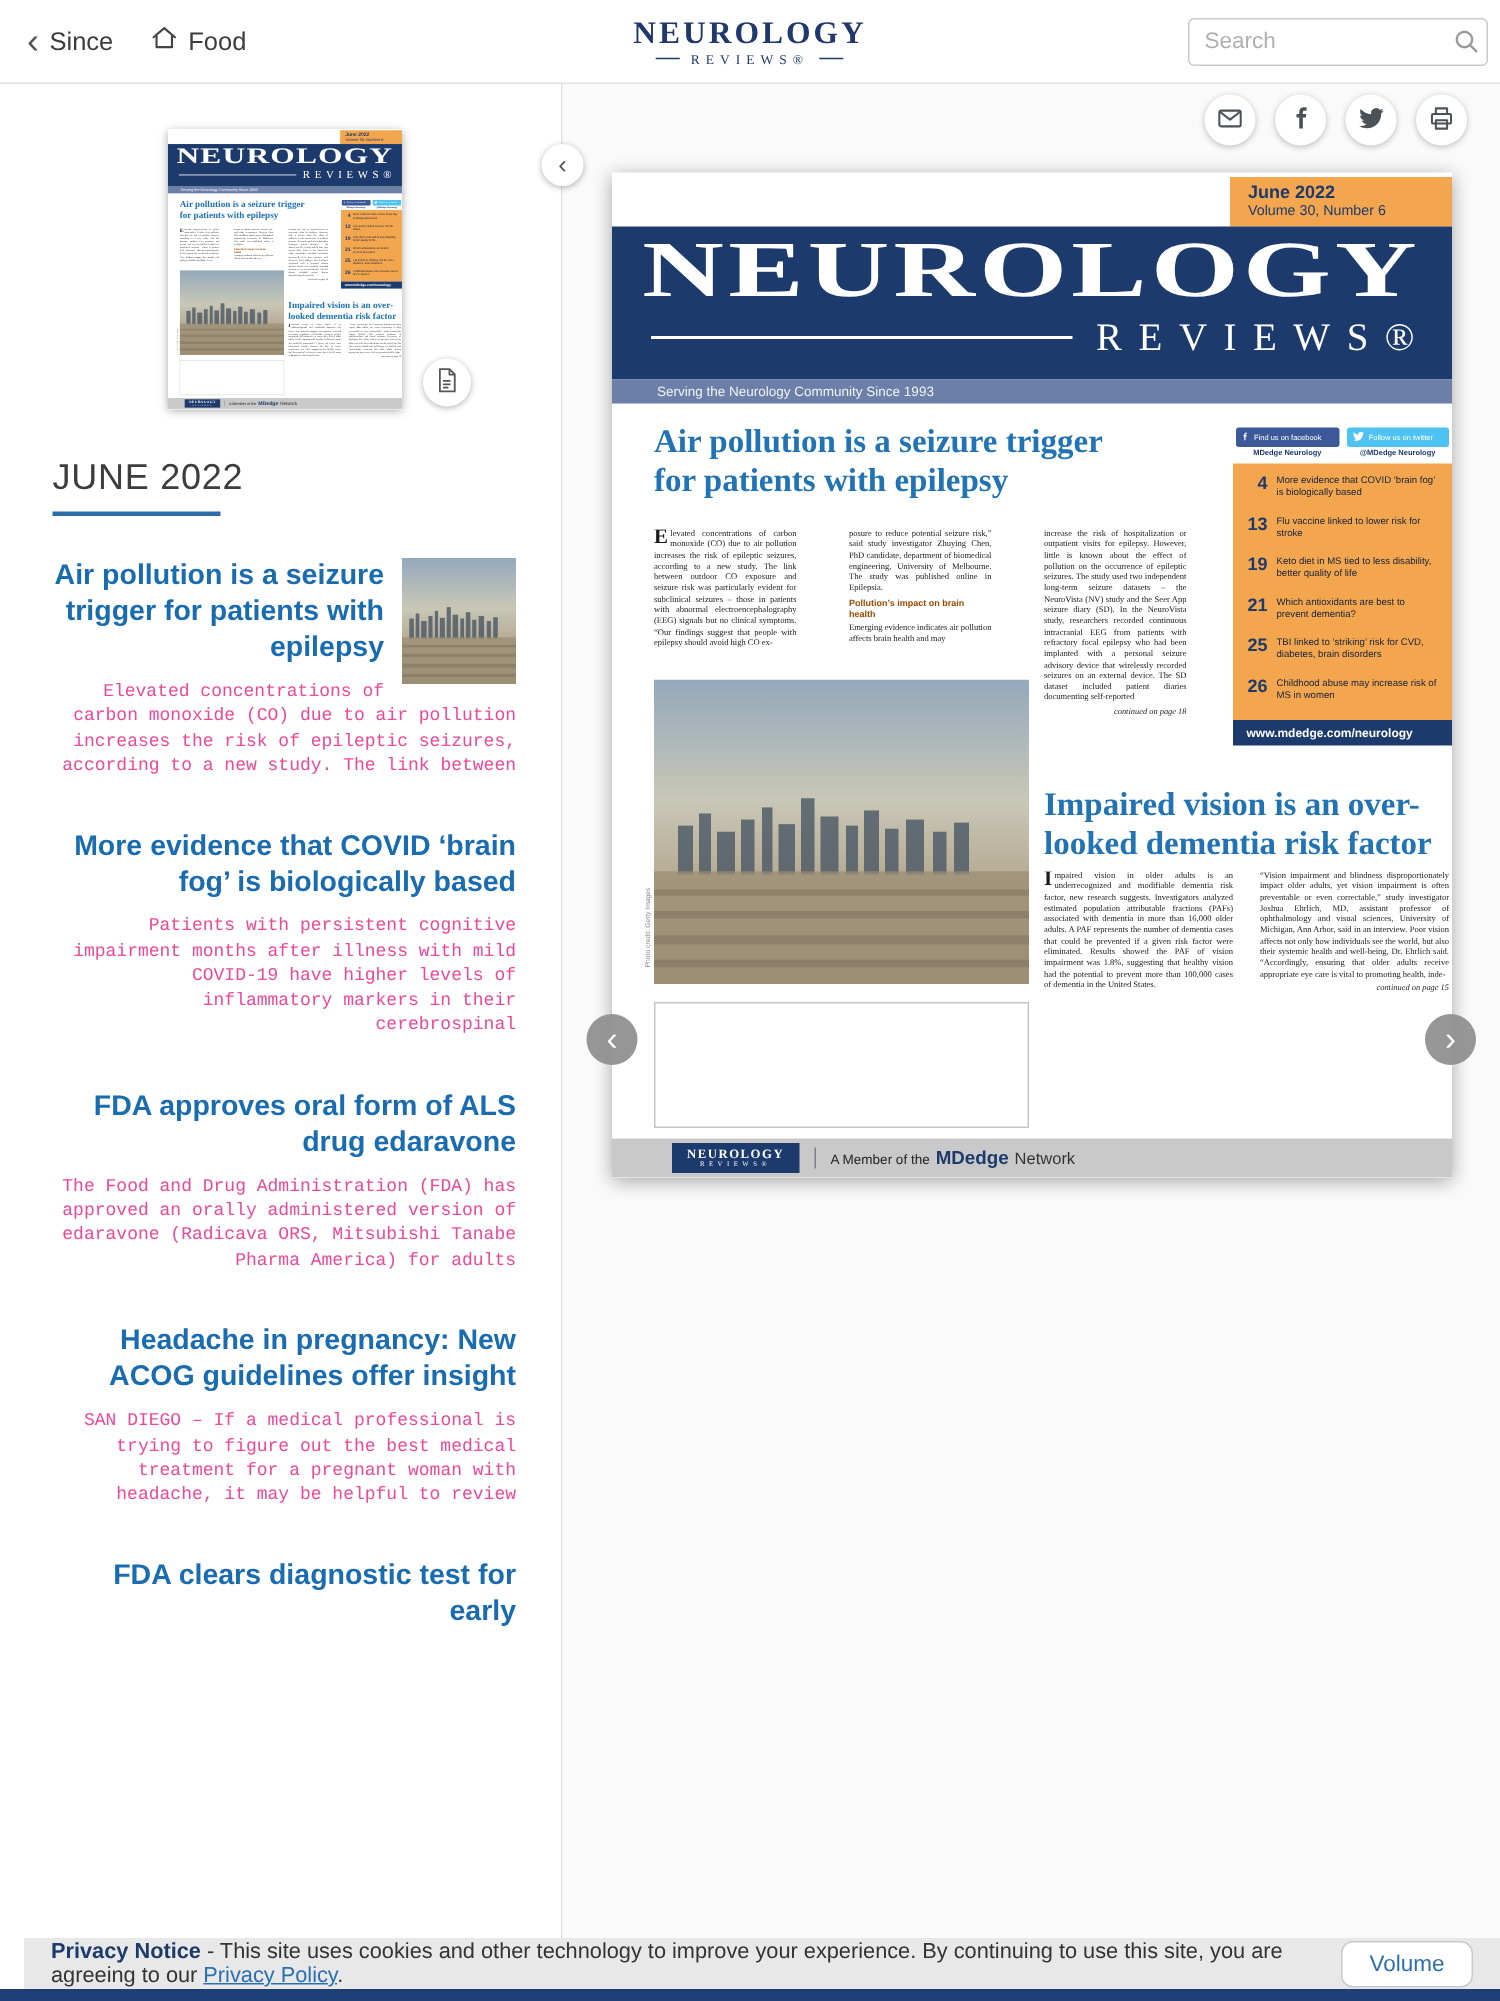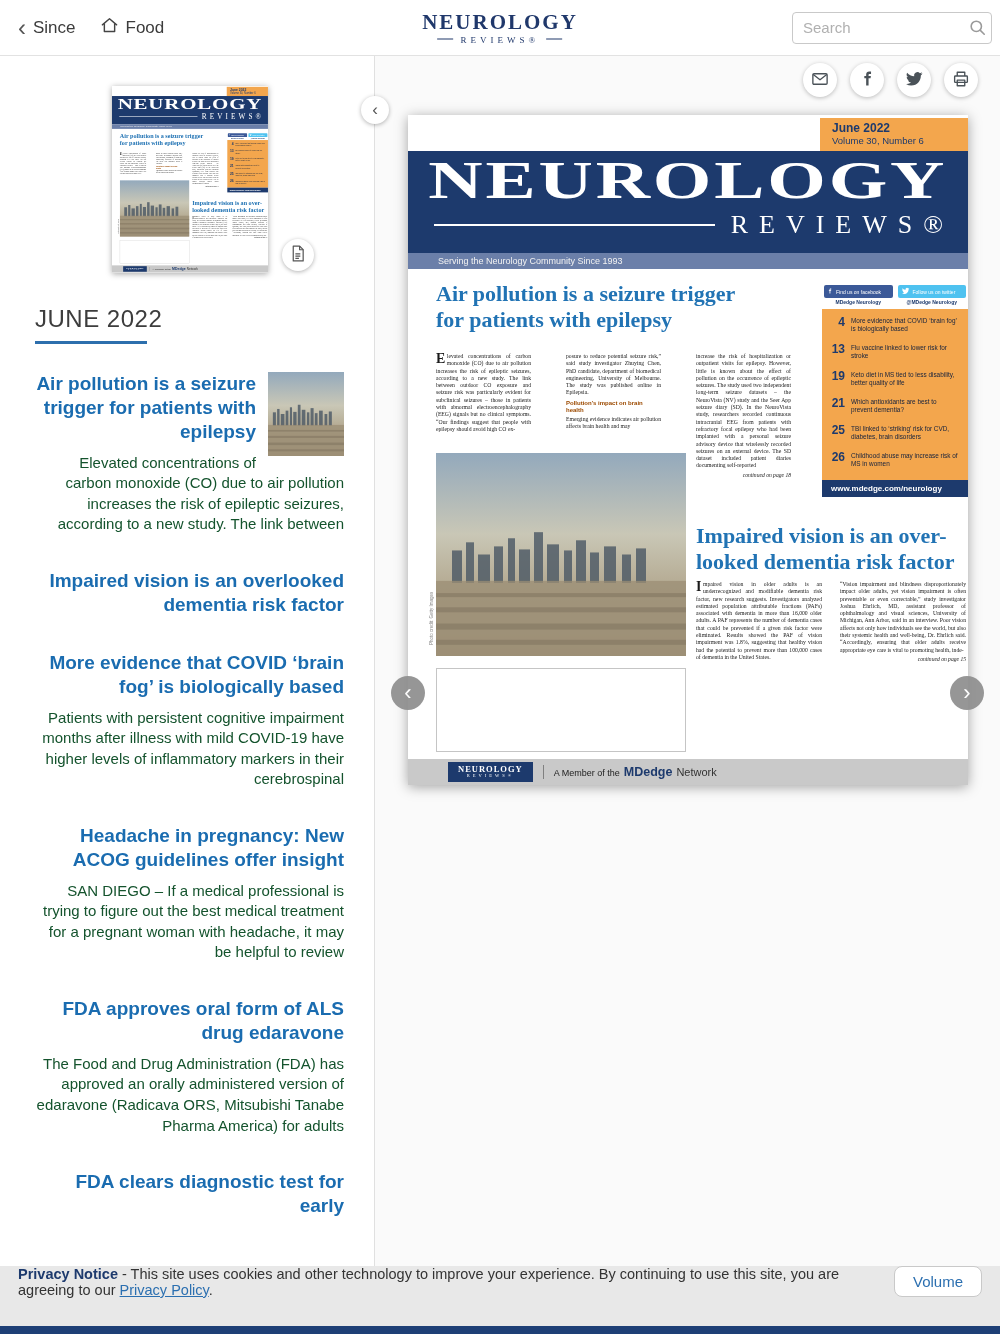--- a/index.html
+++ b/index.html
@@ -34,21 +34,21 @@
   .cover-thumb .mag-page { transform:scale(0.2785); transform-origin:top left; }
   .pdf-btn { position:absolute; right:-46px; bottom:2px; width:32px; height:32px; border-radius:50%;
              background:#fff; border:none; box-shadow:0 1px 4px rgba(0,0,0,.3); display:flex;
              align-items:center; justify-content:center; cursor:pointer; }
   .issue-title { margin-top:32px; font-size:24px; font-weight:400; color:#3d3d3d; letter-spacing:.5px; }
   .issue-underline { width:112px; height:3px; background:#2d6fad; margin:8px 0 28px; }
   .sb-article { margin-bottom:34px;text-align:right; }
   .sb-thumb { float:right; width:76px; height:84px; margin-left:12px; margin-bottom:6px; }
   .sb-thumb svg { width:100%; height:100%; display:block; }
   .sb-title { font-size:19px; line-height:1.26; color:#1a6cb0; font-weight:bold; margin-bottom:9px; cursor:pointer; }
-  .sb-body { font-size:15px; line-height:1.37; color:#14532d; }
+  .sb-body { font-size:12px; line-height:1.37; color:#ec4899;font-family:Liberation Mono, monospace; }
 
   
   .viewer { position:absolute; top:56px; left:375px; right:0; bottom:0; background:#fafafa; z-index:5; }
   .share-row { position:absolute; top:7px; right:22px; display:flex; gap:13px; }
   .share-btn { width:34px; height:34px; border-radius:50%; background:#fff; border:none;
                box-shadow:0 1px 4px rgba(0,0,0,.25); display:flex; align-items:center; justify-content:center; cursor:pointer; }
   .collapse-btn { position:absolute; left:-14px; top:40px; width:28px; height:28px; border-radius:50%;
                   background:#fff; border:none; box-shadow:0 1px 4px rgba(0,0,0,.3); display:flex;
                   align-items:center; justify-content:center; font-size:17px; color:#555; z-index:8; cursor:pointer; }
   .page-wrap { position:absolute; left:33px; top:59px; box-shadow:0 2px 12px rgba(0,0,0,.35); }
@@ -113,22 +113,22 @@
   .footer-logo { background:#1d3a6d; color:#fff; padding:3px 10px; display:flex; flex-direction:column;
                  align-items:center; line-height:1.1; }
   .footer-logo-1 { font-family:"Liberation Serif",serif; font-size:8.5px; font-weight:bold; letter-spacing:1px; }
   .footer-logo-2 { font-family:"Liberation Serif",serif; font-size:4.5px; letter-spacing:3px; }
   .footer-div { width:1px; height:14px; background:#808080; }
   .footer-member { font-size:9px; color:#222; display:flex; align-items:baseline; gap:4px; }
   .footer-md { font-weight:bold; color:#1d3a6d; font-size:12.5px; }
   .footer-suffix { font-size:11px; color:#333; }
 
   
-  .cookie-banner { position:absolute; left:0; right:0; bottom:8px; height:60px; background:#e8e8e8;
-                   display:flex; align-items:flex-start; padding:0 18px; z-index:40; }
+  .cookie-banner { position:absolute; left:16px; right:0; bottom:8px; height:34px; background:#e8e8e8;
+                   display:flex; align-items:center; padding:0 18px; z-index:40; }
   .cookie-text { flex:1; font-size:14.5px; color:#333; }
   .cookie-bold { font-weight:bold; color:#1d3a6d; }
   .cookie-link { color:#2b6fb0; text-decoration:underline; cursor:pointer; }
   .cookie-close { margin-left:14px; background:#fff; border:1px solid #c9c9c9; border-radius:8px;
                   color:#2b6fb0; font-size:15px; padding:6px 18px; cursor:pointer;
                   font-family:"Liberation Sans",sans-serif; }
   .bottom-bar { position:absolute; left:0; right:0; bottom:0; height:8px; background:#1e3f76; z-index:41; }
 </style>
 </head>
 <body>
@@ -369,36 +369,35 @@
             <rect y="168" width="250" height="6"></rect>
               <rect y="184" width="250" height="5"></rect>
           </g>
         </svg>
       </span>
       <div class="sb-title">Air pollution is a seizure trigger for patients with epilepsy</div>
       <div class="sb-body">Elevated concentrations of carbon monoxide (CO) due to air pollution increases the risk of epileptic seizures, according to a new study. The link between</div>
     </div>
 
     <div class="sb-article">
-      <div class="sb-title">Impaired vision is an overlooked dementia risk factor</div>
     </div>
 
     <div class="sb-article">
       <div class="sb-title">More evidence that COVID ‘brain fog’ is biologically based</div>
       <div class="sb-body">Patients with persistent cognitive impairment months after illness with mild COVID-19 have higher levels of inflammatory markers in their cerebrospinal</div>
     </div>
 
     <div class="sb-article">
+      <div class="sb-title">FDA approves oral form of ALS drug edaravone</div>
+      <div class="sb-body">The Food and Drug Administration (FDA) has approved an orally administered version of edaravone (Radicava ORS, Mitsubishi Tanabe Pharma America) for adults</div>
+    </div>
+
+    <div class="sb-article">
       <div class="sb-title">Headache in pregnancy: New ACOG guidelines offer insight</div>
       <div class="sb-body">SAN DIEGO – If a medical professional is trying to figure out the best medical treatment for a pregnant woman with headache, it may be helpful to review</div>
-    </div>
-
-    <div class="sb-article">
-      <div class="sb-title">FDA approves oral form of ALS drug edaravone</div>
-      <div class="sb-body">The Food and Drug Administration (FDA) has approved an orally administered version of edaravone (Radicava ORS, Mitsubishi Tanabe Pharma America) for adults</div>
     </div>
 
     <div class="sb-article">
       <div class="sb-title">FDA clears diagnostic test for early</div>
     </div>
   </aside>
 
   <main class="viewer">
     <button class="collapse-btn">
       <span>‹</span>

